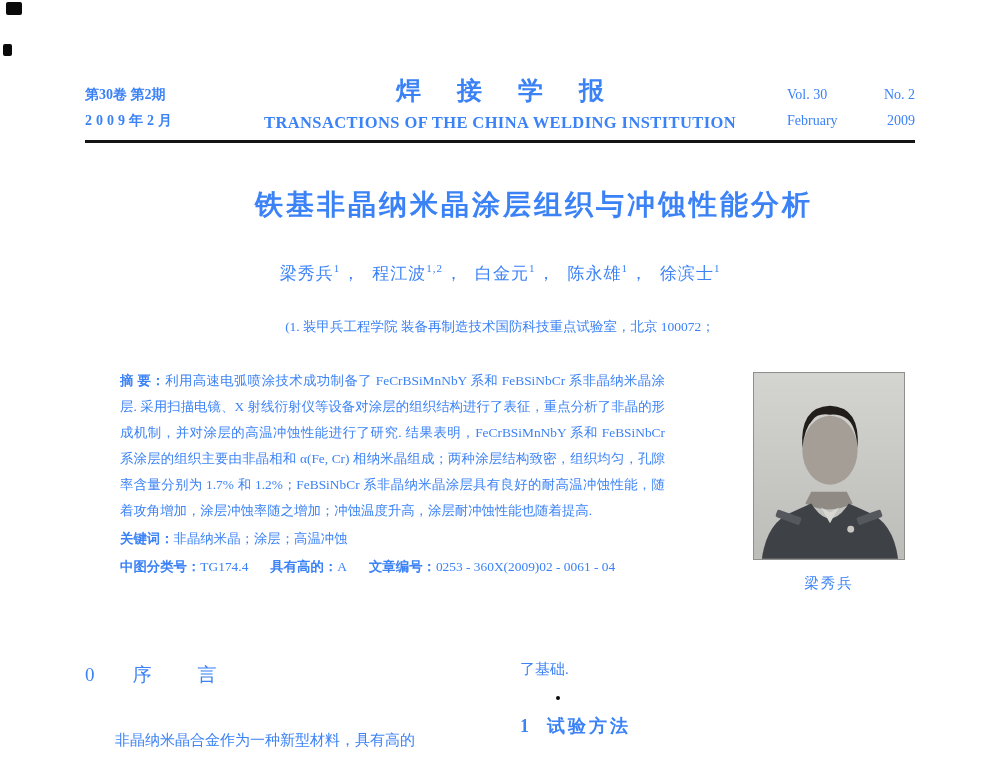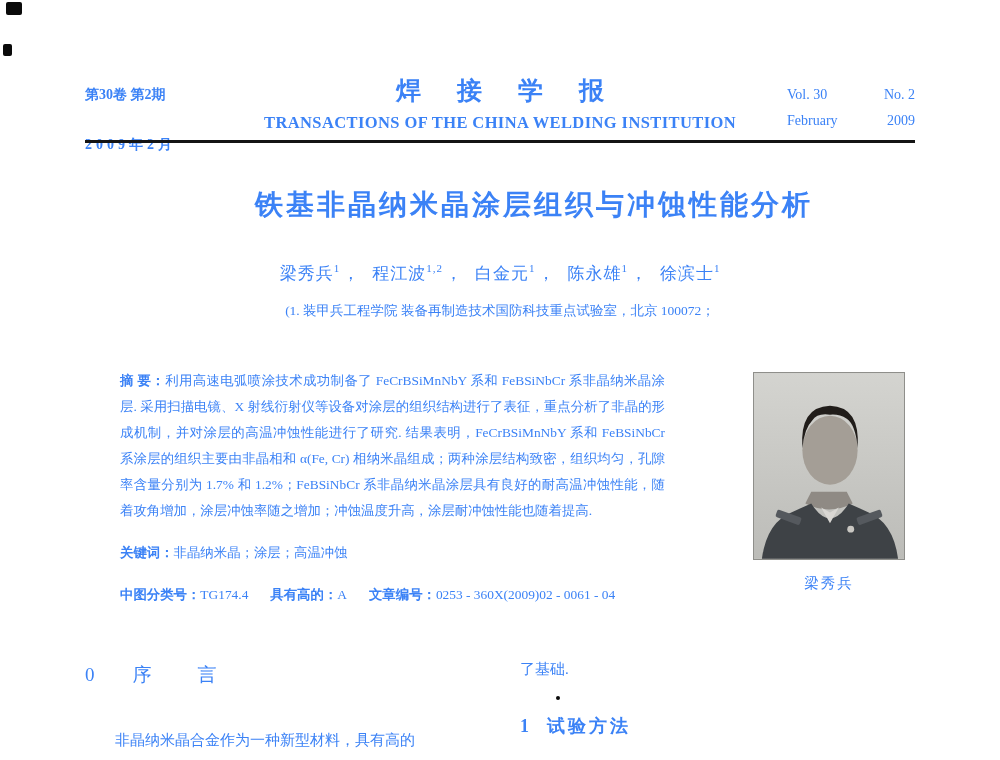--- a/index.html
+++ b/index.html
@@ -12,42 +12,42 @@
     overflow:hidden;
   }
   
   .artifact{position:absolute;background:#0a0a0a;}
   .a1{left:6px;top:2px;width:16px;height:13px;border-radius:2px;}
   .a2{left:3px;top:44px;width:9px;height:12px;border-radius:2px;}
   .a3{left:556px;top:696px;width:4px;height:4px;border-radius:50%;}
 
   
   .head-left{position:absolute;left:85px;top:82px;font-size:14px;font-weight:bold;line-height:26px;white-space:nowrap;}
-  .head-left .cn-date{letter-spacing:4px;margin-top:24px;}
+  .head-left .cn-date{letter-spacing:4px;}
   .head-center{position:absolute;left:250px;width:500px;top:74px;text-align:center;}
   .cn-journal{font-size:25px;font-weight:bold;letter-spacing:36px;padding-left:36px;white-space:nowrap;}
   .en-journal{font-size:16.5px;font-weight:bold;letter-spacing:0.4px;margin-top:6px;white-space:nowrap;}
   .head-right{position:absolute;right:85px;top:82px;width:128px;font-size:14px;font-weight:normal;line-height:26px;}
   .head-right .row{display:flex;justify-content:space-between;}
   .rule{position:absolute;left:85px;right:85px;top:140px;height:3px;background:#141414;}
 
   
   .article-title{position:absolute;left:0;width:1000px;top:186px;margin:0;text-align:center;
     font-size:28px;font-weight:bold;letter-spacing:3px;padding-left:34px;}
   .authors{position:absolute;left:0;width:1000px;top:262px;text-align:center;font-size:17px;letter-spacing:1px;}
   .authors sup{font-size:11px;}
   .author-sep{margin:0 12px 0 2px;}
   .affil{position:absolute;left:0;width:1000px;text-align:center;font-size:13.5px;}
-  .affil1{top:302px;}
+  .affil1{top:318px;}
   .affil2{top:328px;}
 
   
   .abstract-block{position:absolute;left:120px;top:368px;width:545px;font-size:13.4px;line-height:26px;text-align:justify;}
   .abstract-block b{font-weight:bold;font-family:Liberation Serif, serif;}
-  .meta-line{margin-top:16px;}
+  .meta-line{margin-top:2px;}
   .meta-gap{display:inline-block;width:22px;}
 
   
   .photo{position:absolute;left:753px;top:372px;width:152px;height:188px;border:1px solid #8f8f8b;box-sizing:border-box;background:#cbcbc7;}
   .photo svg{display:block;width:100%;height:100%;}
   .photo-caption{position:absolute;left:753px;top:574px;width:152px;text-align:center;font-size:14.5px;letter-spacing:2px;}
 
   
   .sec0{position:absolute;left:85px;top:662px;font-size:19px;display:flex;align-items:baseline;}
   .sec0 .num{margin-right:38px;}

